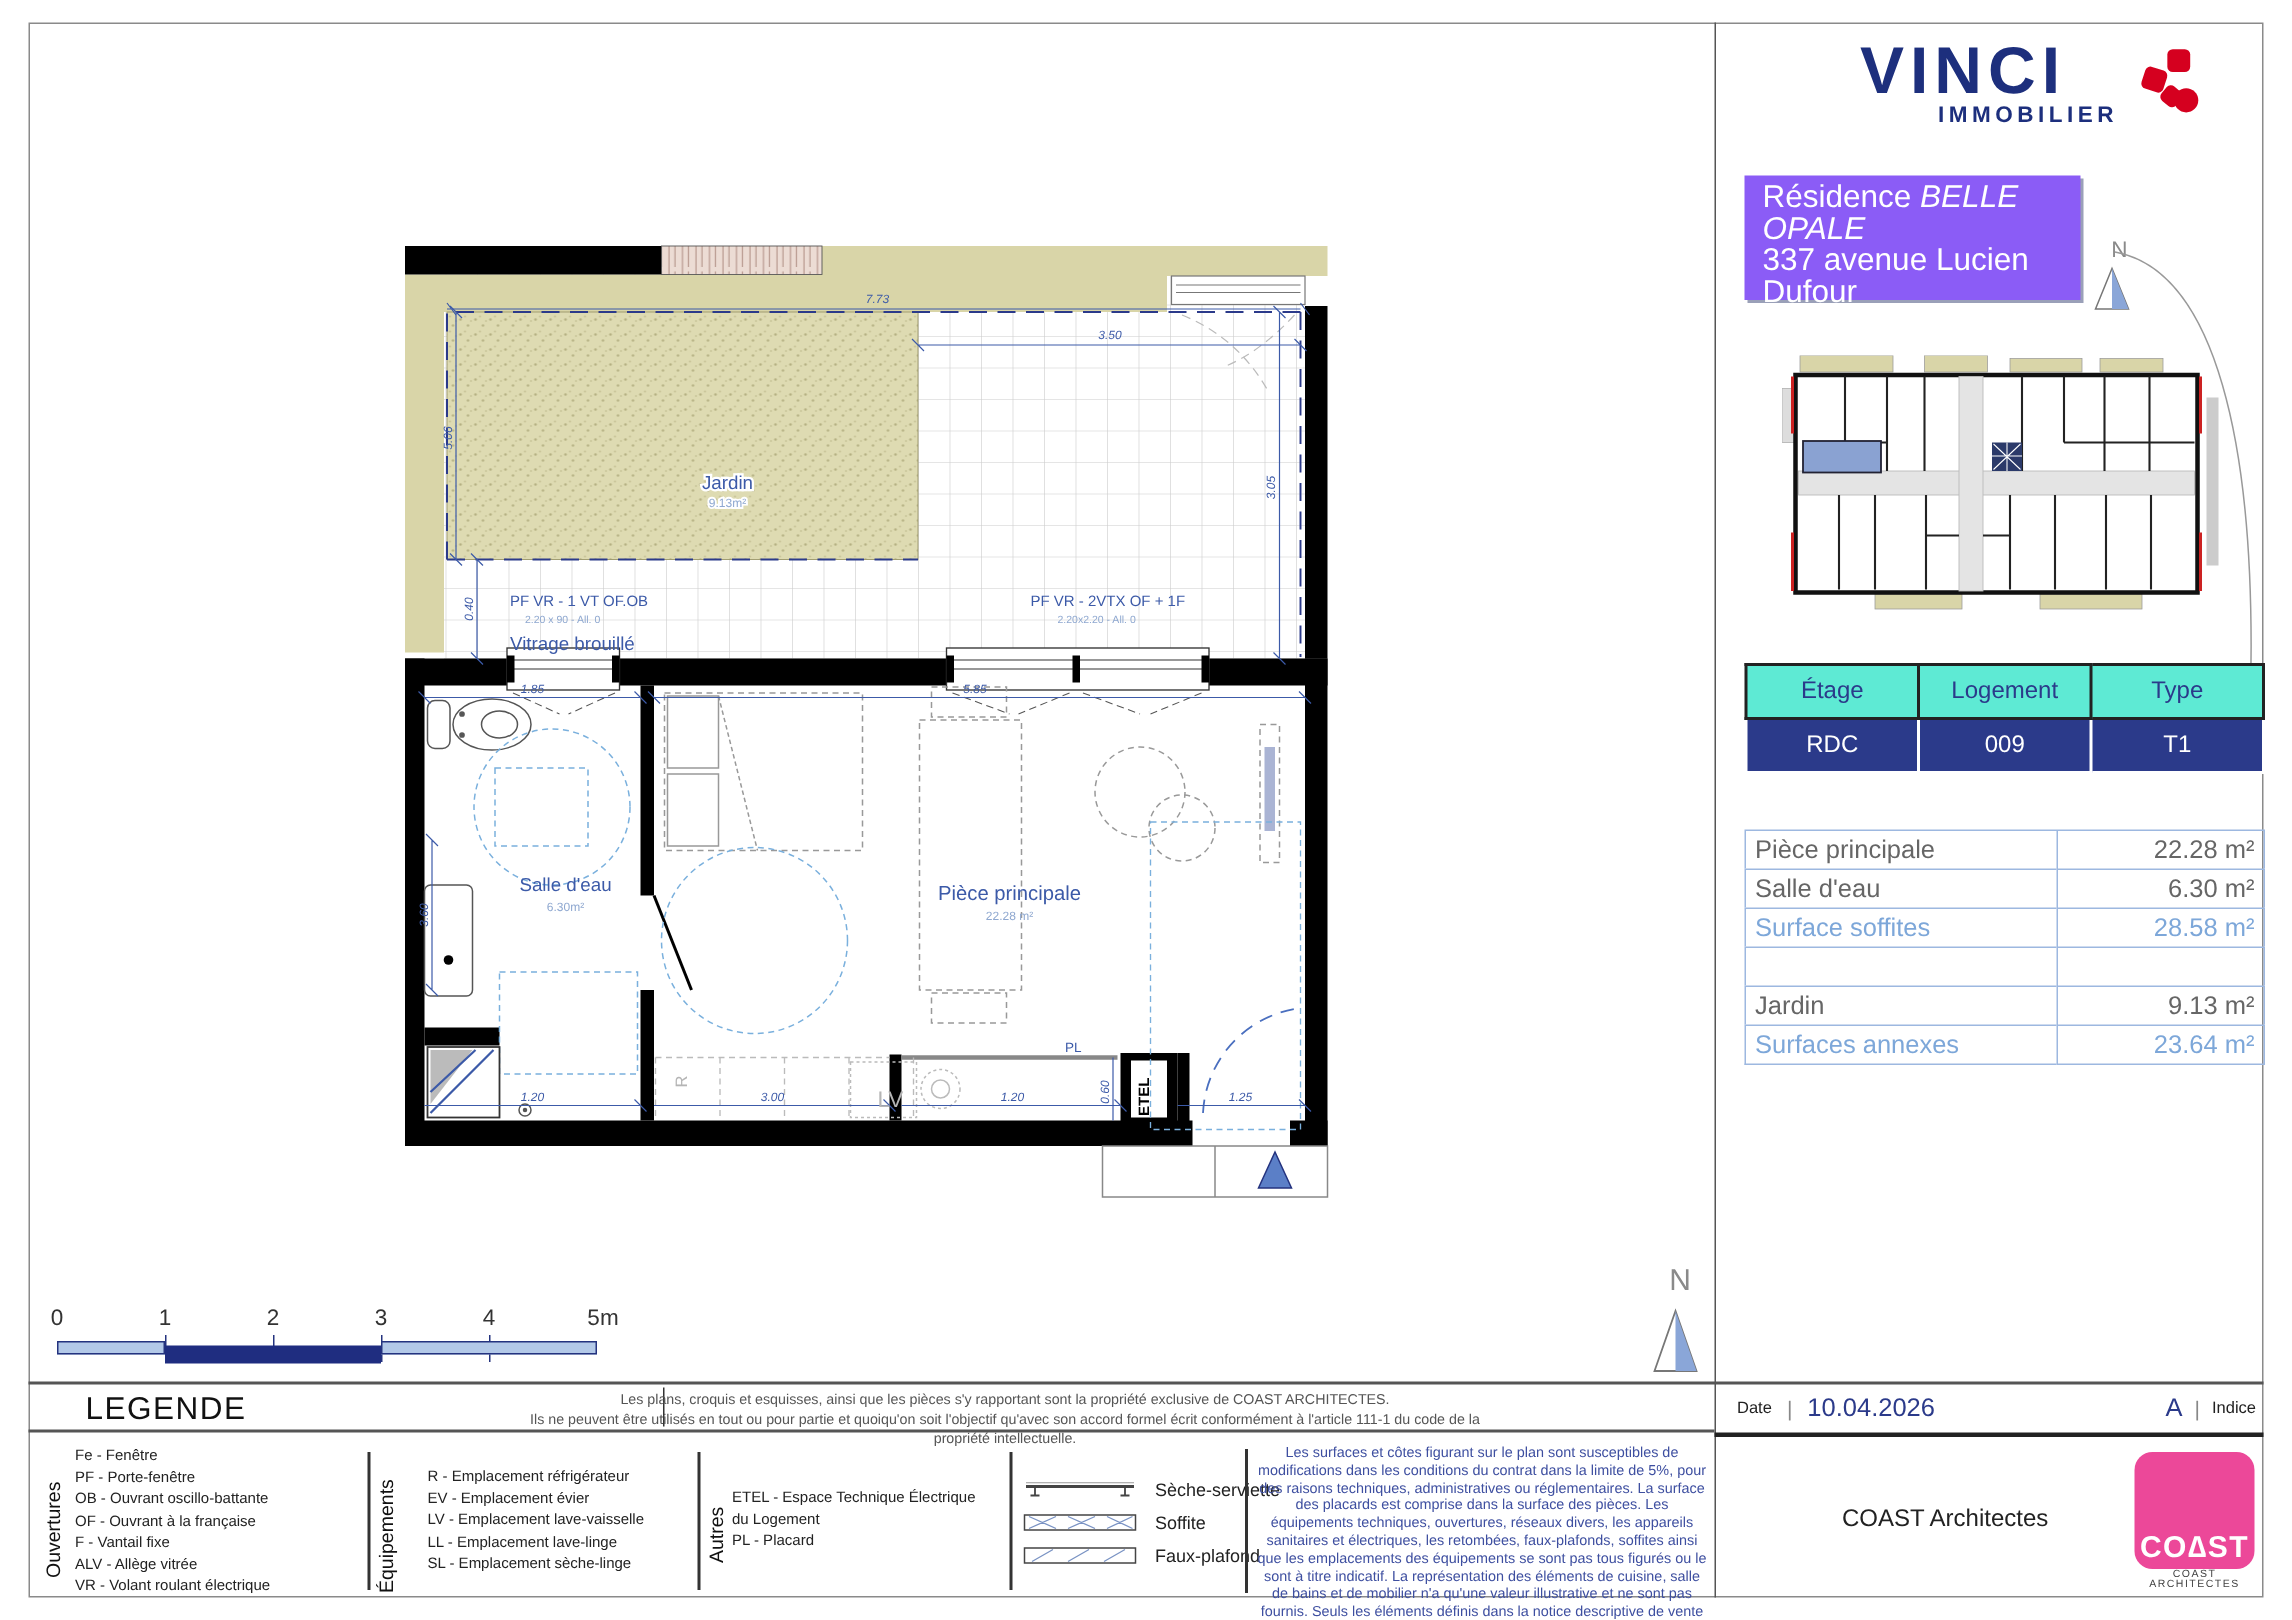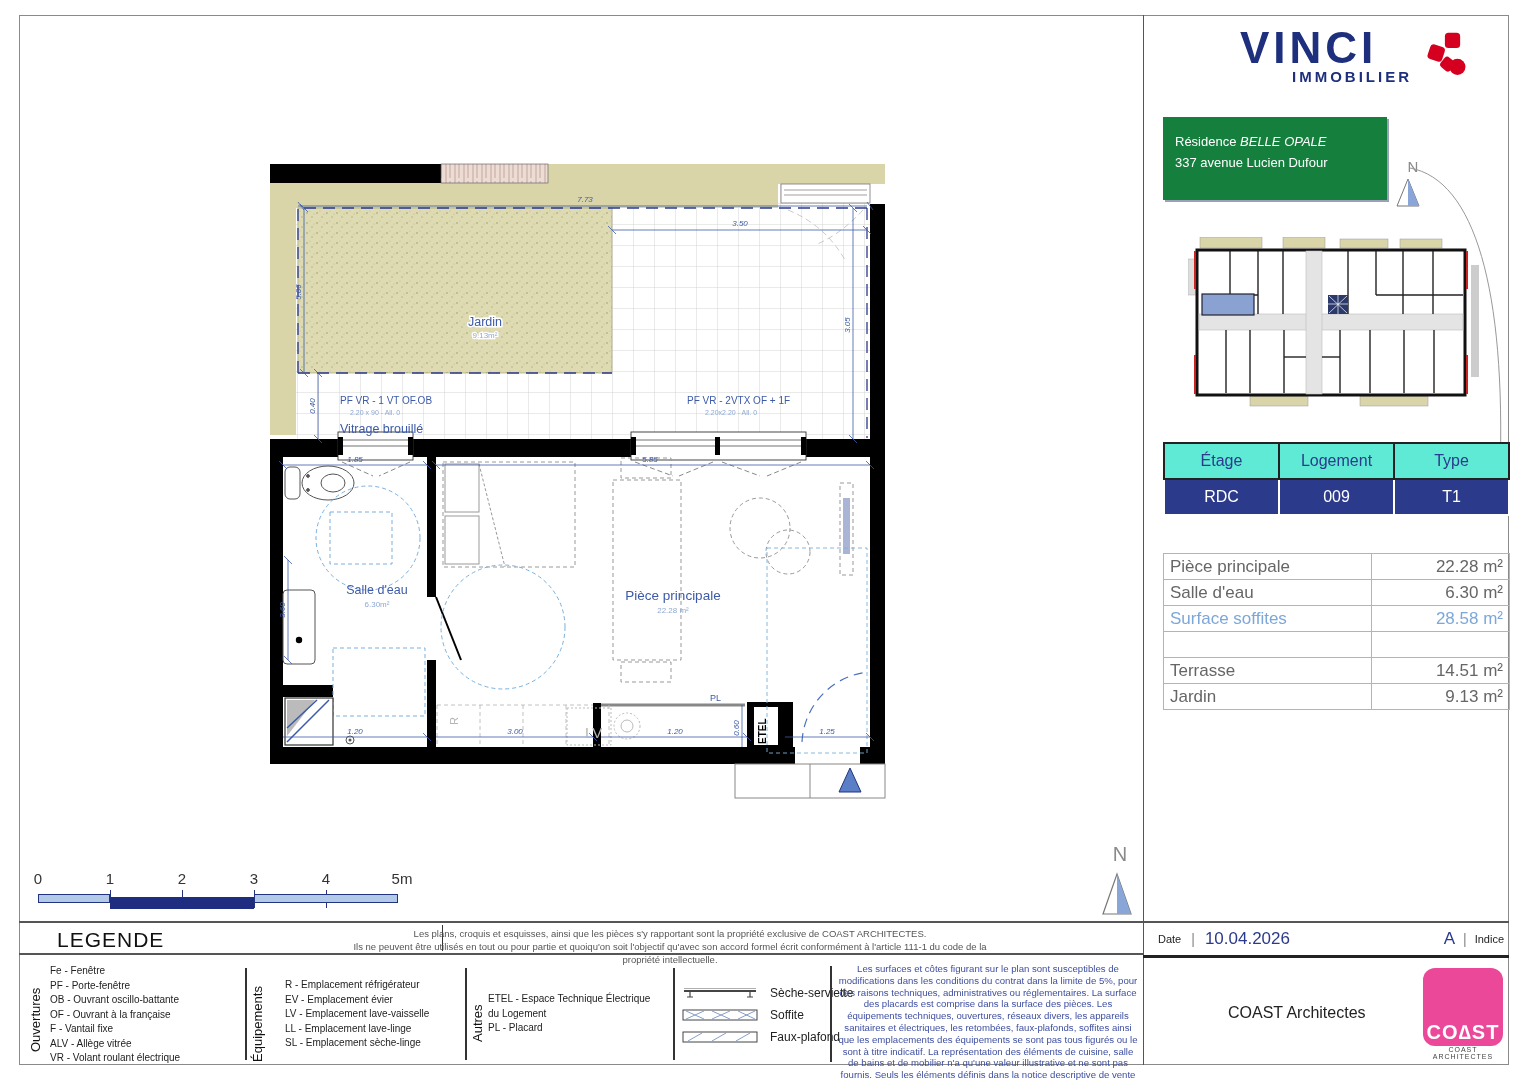--- a/index.html
+++ b/index.html
@@ -11,21 +11,21 @@
   .page-frame { left:19px; top:15px; width:1490px; height:1050px; border:1px solid #8a8a8a; }
   .v-divider { left:1143px; top:15px; width:1px; height:1050px; background:#555; }
   .rule { background:#555; }
 
   
   .vinci { left:1240px; top:28px; width:230px; height:80px; }
   .vinci-name { font-size:44px; font-weight:700; color:#1d2f7d; letter-spacing:4px; line-height:40px; font-style:normal; }
   .vinci-sub { font-size:15px; font-weight:700; color:#1d2f7d; letter-spacing:3px; text-align:right; width:172px; }
 
   
-  .addr { left:1163px; top:117px; width:224px; height:83px; background:#15803d; color:#fff; padding:14px 12px; font-size:13px; line-height:21px; box-shadow:2px 2px 0 #9aa0b8; }
+  .addr { left:1163px; top:117px; width:224px; height:83px; background:#8b5cf6; color:#fff; padding:4px 12px; font-size:21px; line-height:21px; box-shadow:2px 2px 0 #9aa0b8; }
   .addr .it { font-style:italic; }
 
   
   .north-label { color:#8a8a8a; font-size:20px; }
 
   
   .unit-table { left:1163px; top:442px; width:347px; border:2px solid #222; border-collapse:collapse; }
   .unit-table td { width:33.33%; text-align:center; font-size:16px; height:36px; border:2px solid #222; }
   .unit-table .hd { color:#2b3a8a; background:#5eead4; }
   .unit-table .vl { color:#fff; background:#2b3a8a; border-color:#fff; border-top-color:#222; }
@@ -399,26 +399,26 @@
       </tr>
   <tr class="hl">
         <td>Surface soffites</td>
         <td class="val">28.58 m²</td>
       </tr>
   <tr>
         <td></td>
         <td class="val"></td>
       </tr>
   <tr>
-        <td>Terrasse</td>
-        <td class="val">14.51 m²</td>
-      </tr>
-  <tr>
         <td>Jardin</td>
         <td class="val">9.13 m²</td>
+      </tr>
+  <tr class="hl">
+        <td>Surfaces annexes</td>
+        <td class="val">23.64 m²</td>
       </tr>
 </tbody>
   </table>
 
 <div class="abs rule" style="left:19px; top:921px; width:1490px; height:2px;"></div>
 <div class="abs rule" style="left:19px; top:953px; width:1124px; height:2px;"></div>
 <div class="abs rule" style="left:1143px; top:955px; width:366px; height:3px; background:#222;"></div>
 
 <div class="abs legende-title" style="left:57px; top:928px;">LEGENDE</div>
 <div class="abs" style="left:442px; top:925px; width:1px; height:26px; background:#333;"></div>

